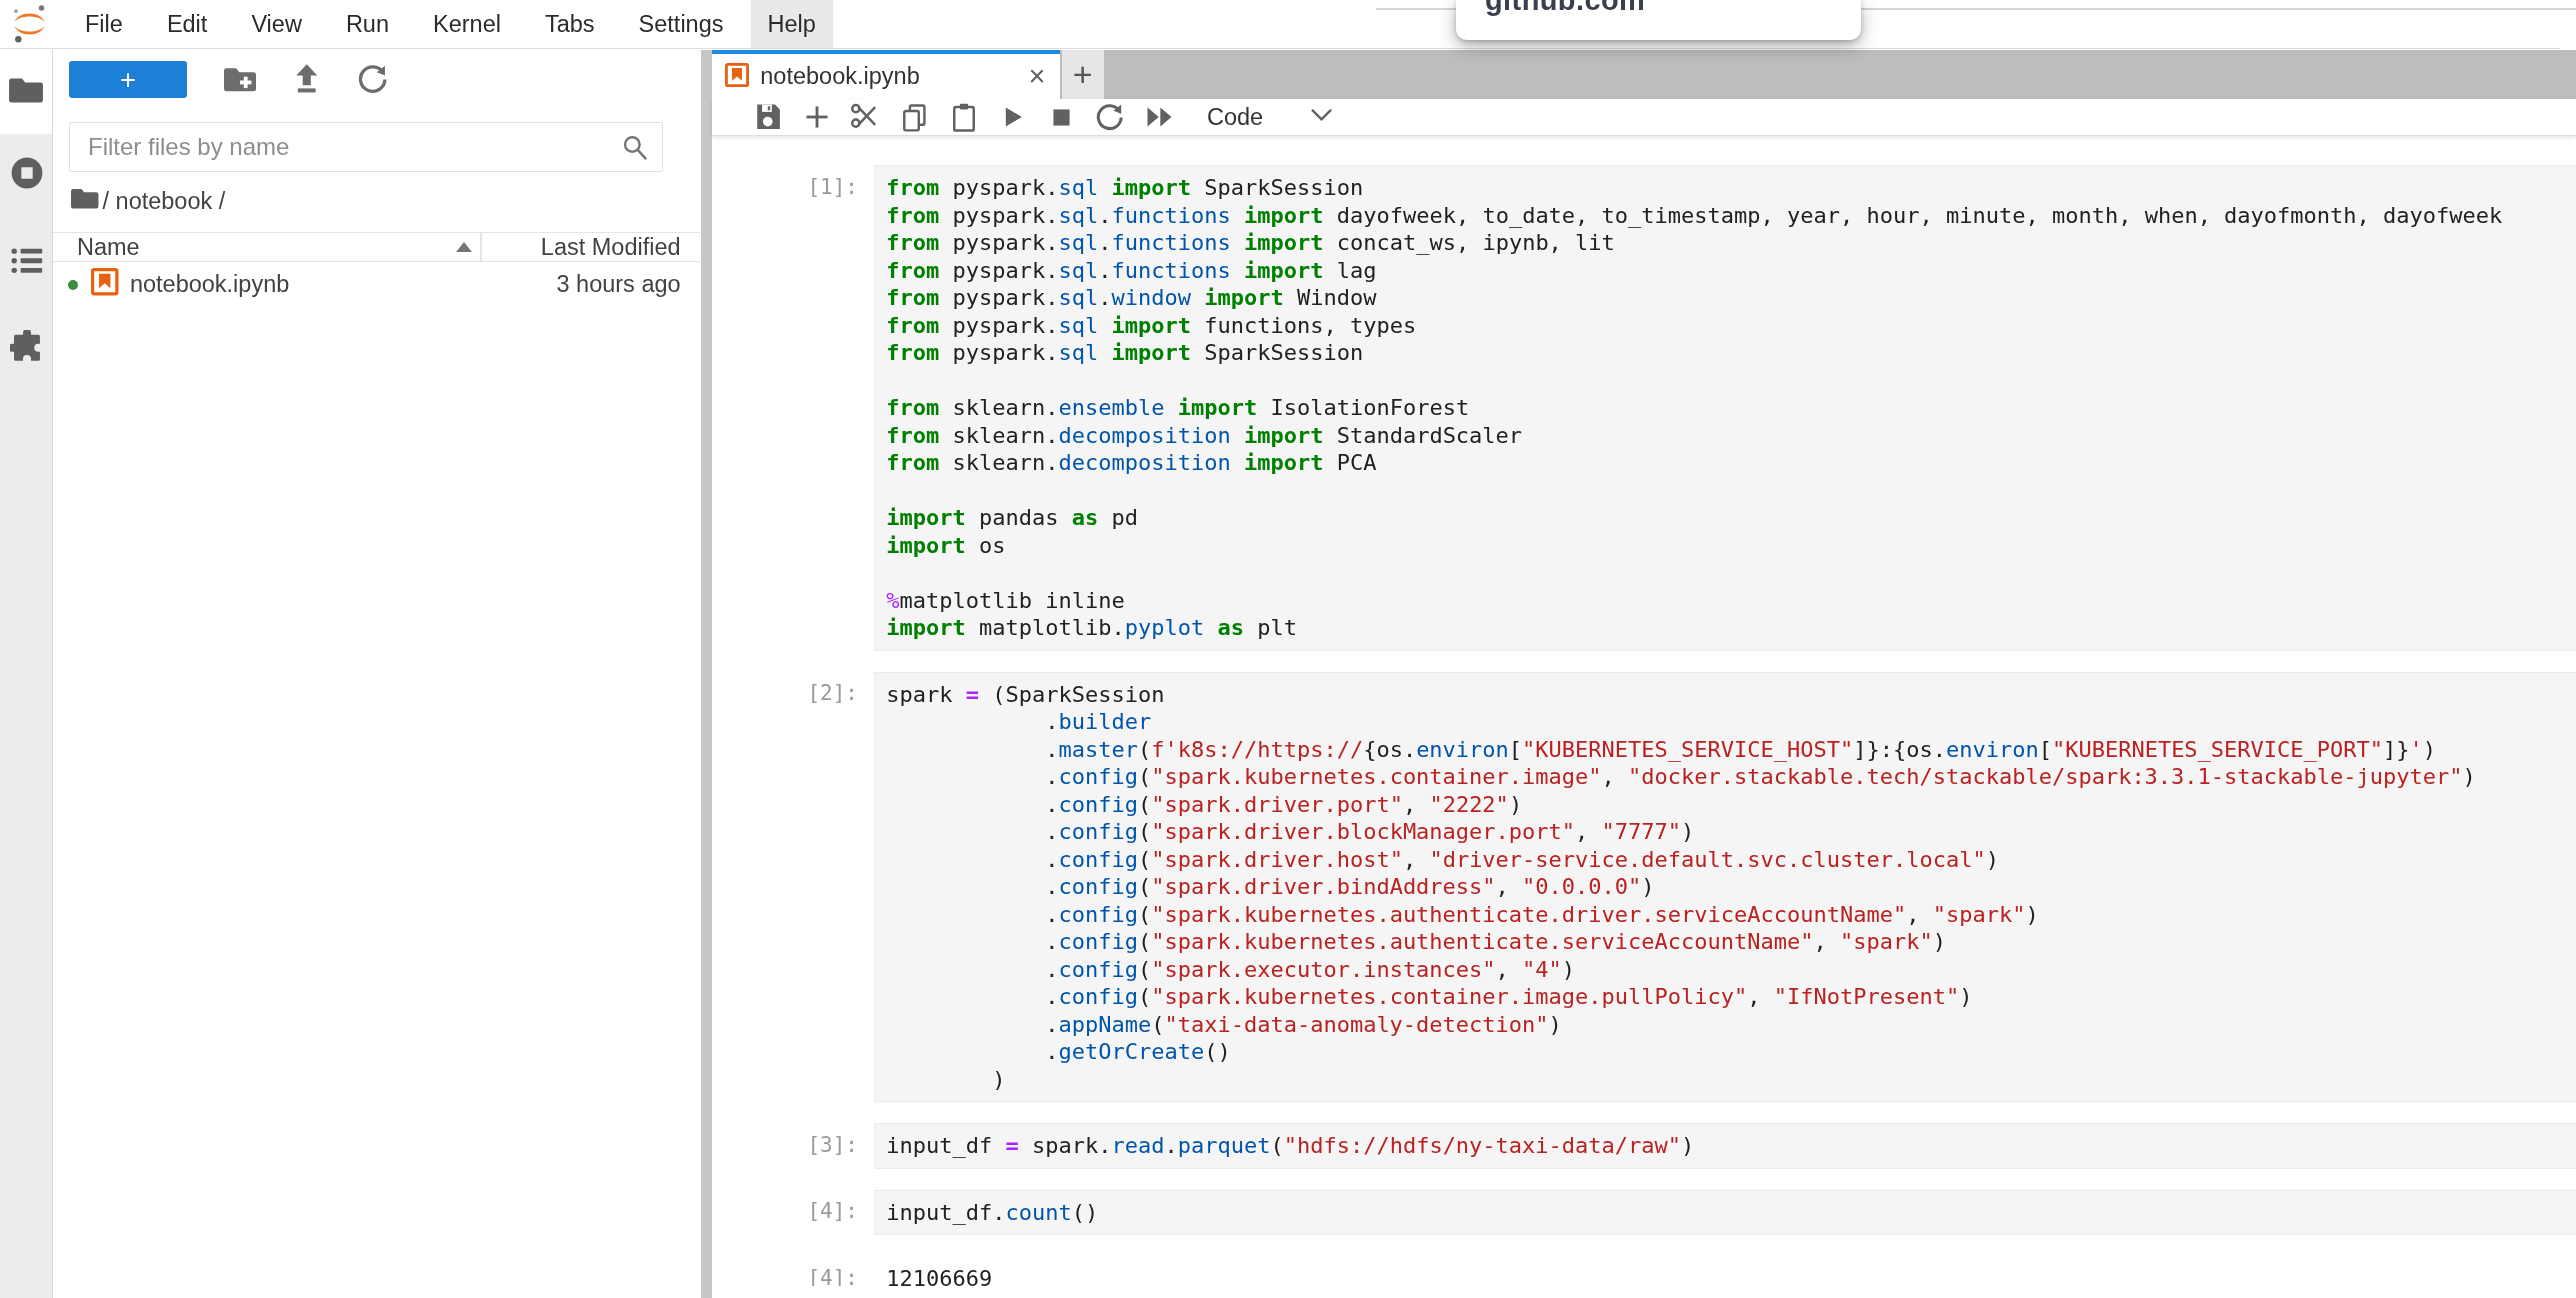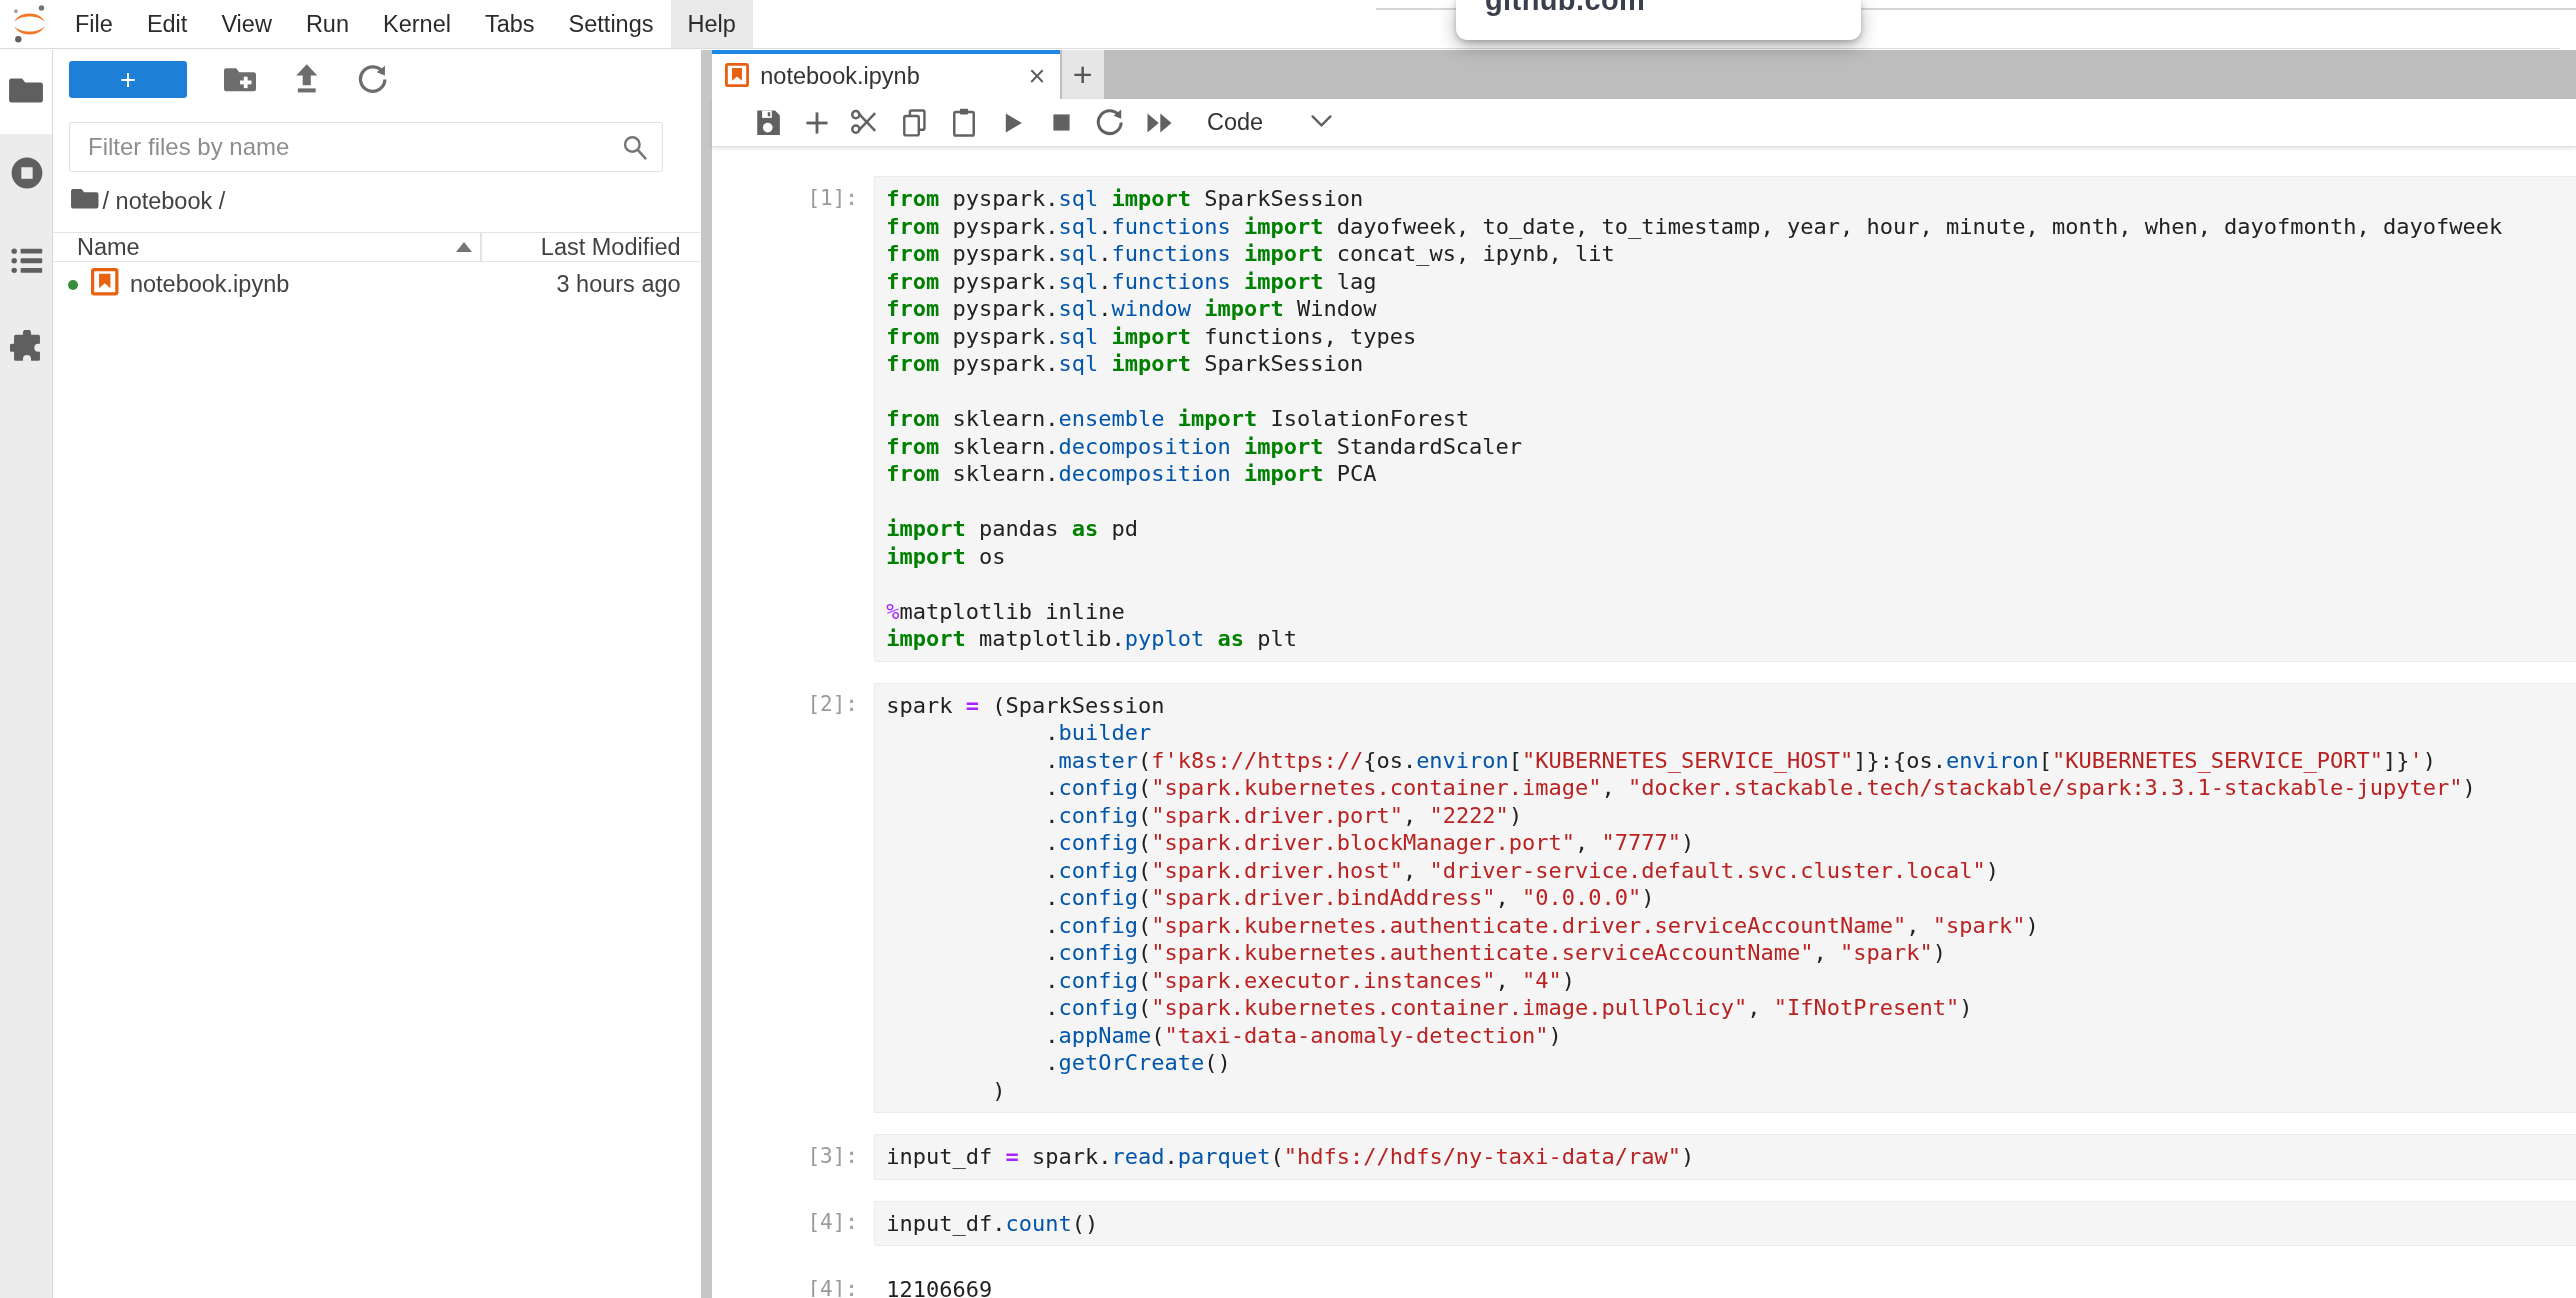--- a/index.html
+++ b/index.html
@@ -2,21 +2,21 @@
 <html style="font-size:13px"><head>
 <meta charset="utf-8">
 <style>
   * { margin:0; padding:0; box-sizing:border-box; }
   html,body { width:2576px; height:1299px; overflow:hidden; background:#fff;
               font-family:"Liberation Sans", sans-serif; }
   .app { position:absolute; inset:0; }
 
   
   .menubar { position:absolute; top:0; left:0; width:2560px; height:49px; background:#fff;
-             border-bottom:1.6px solid #dcdcdc; display:flex; align-items:center; z-index:5; }
+             border-bottom:1.6px solid #dcdcdc; display:flex; align-items:center; z-index:5;gap:10px; }
   .logo { width:58px; display:flex; justify-content:center; align-items:center; height:100%; }
   .menu-item { font-size:23.5px; color:#2b2b2b; padding:0 17px; height:100%;
                display:flex; align-items:center; cursor:default; }
   .menu-item.active { background:#e9e9e9; }
 
   
   .chrome-line { position:absolute; top:8px; left:1376px; width:1200px; height:1.6px;
                  background:#d4d7da; z-index:6; }
 
   
@@ -70,21 +70,21 @@
   
   .dock { position:absolute; top:50px; left:712px; width:1864px; height:1249px; background:#fff; }
   .tabbar { height:49px; background:#bdbdbd; display:flex; align-items:stretch; }
   .dtab { width:348px; background:#fff; border-top:4px solid #1e88e5; display:flex; align-items:center;
           padding:0 11.3px 0 13px; cursor:pointer; }
   .dtab .tlabel { font-size:23.5px; color:#333; margin-left:11.3px; flex:1; }
   .dtab .tclose { font-size:29px; color:#616161; padding:0 3.2px; }
   .addtab { width:42px; background:#e6e6e6; margin-left:1.6px; display:flex; align-items:center;
             justify-content:center; font-size:34px; color:#555; cursor:pointer; }
 
-  .nbtoolbar { height:48px; background:#fff; border-bottom:1.6px solid #dedede;
+  .nbtoolbar { height:37px; background:#fff; border-bottom:1.6px solid #dedede;
                box-shadow:0 2.4px 4px rgba(0,0,0,.10); display:flex; align-items:center;
                padding-left:31px; position:relative; z-index:2; }
   .tbtn { width:49px; height:39px; display:flex; align-items:center; justify-content:center; cursor:pointer; }
   .celltype { font-size:23.5px; color:#333; margin-left:23px; cursor:pointer; }
   .celltype-chevron { margin-left:47px; cursor:pointer; }
 
   
   .nbcontent { position:relative; height:1150px; overflow:hidden; background:#fff; padding-top:29px; }
   .cell { display:flex; margin-bottom:21px; }
   .prompt { flex:0 0 162px; text-align:right; padding:9.7px 16px 0 0; color:#9a9a9a;

